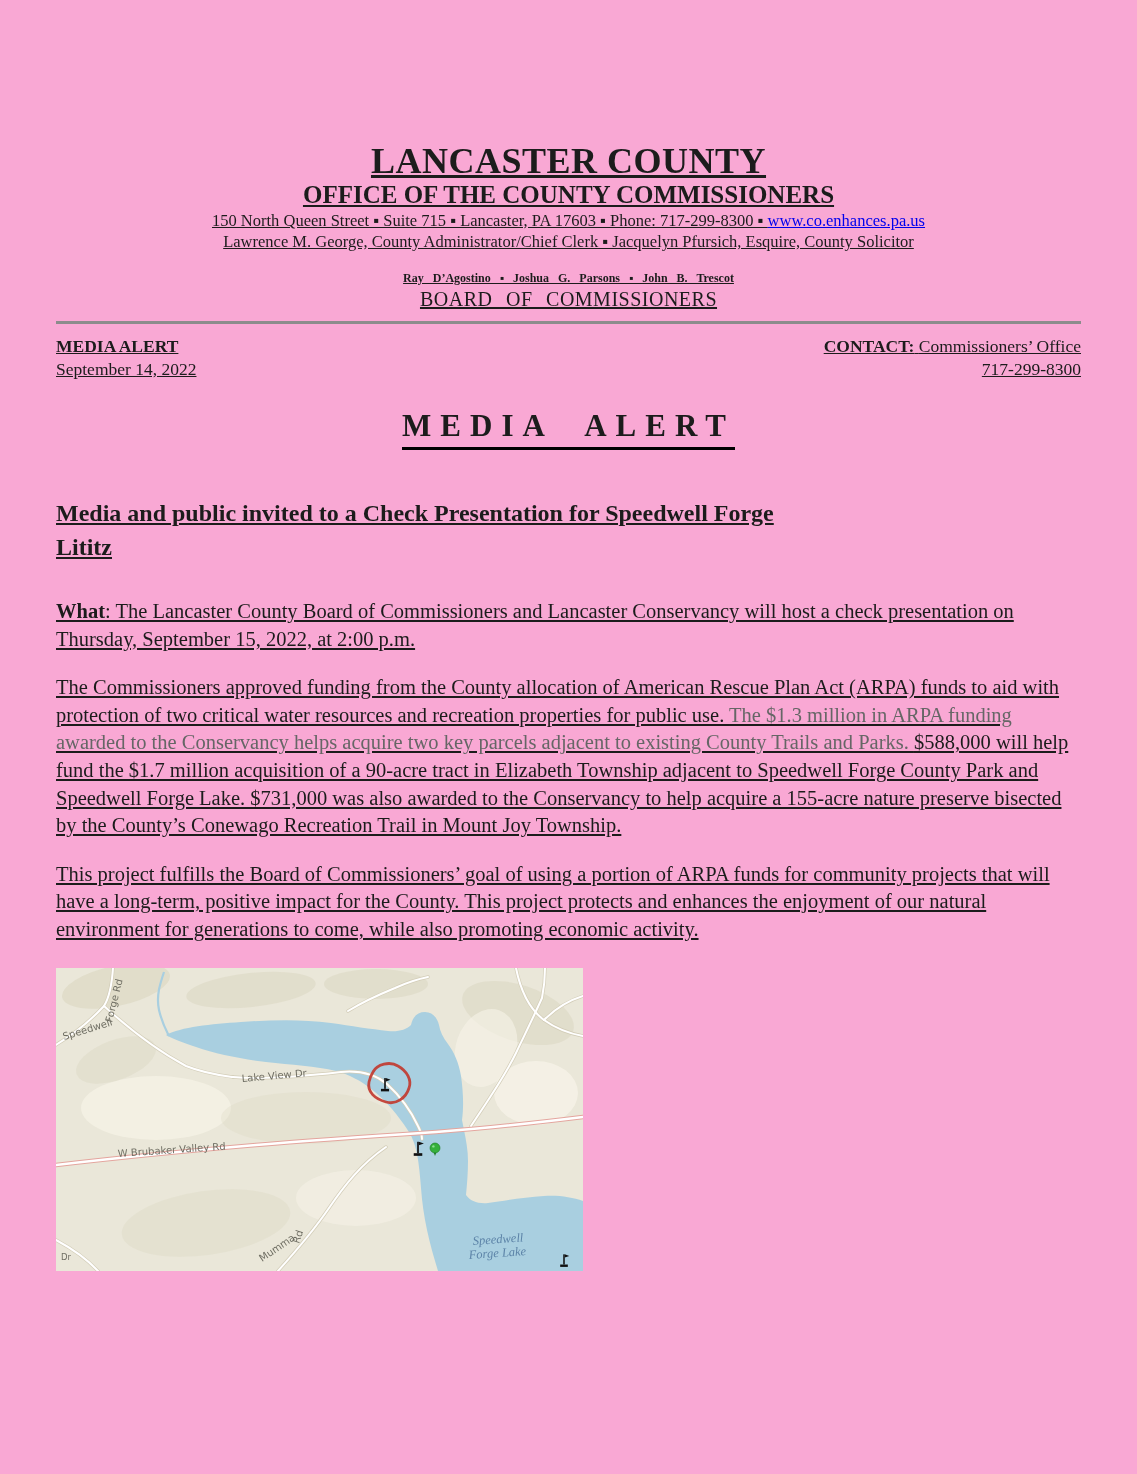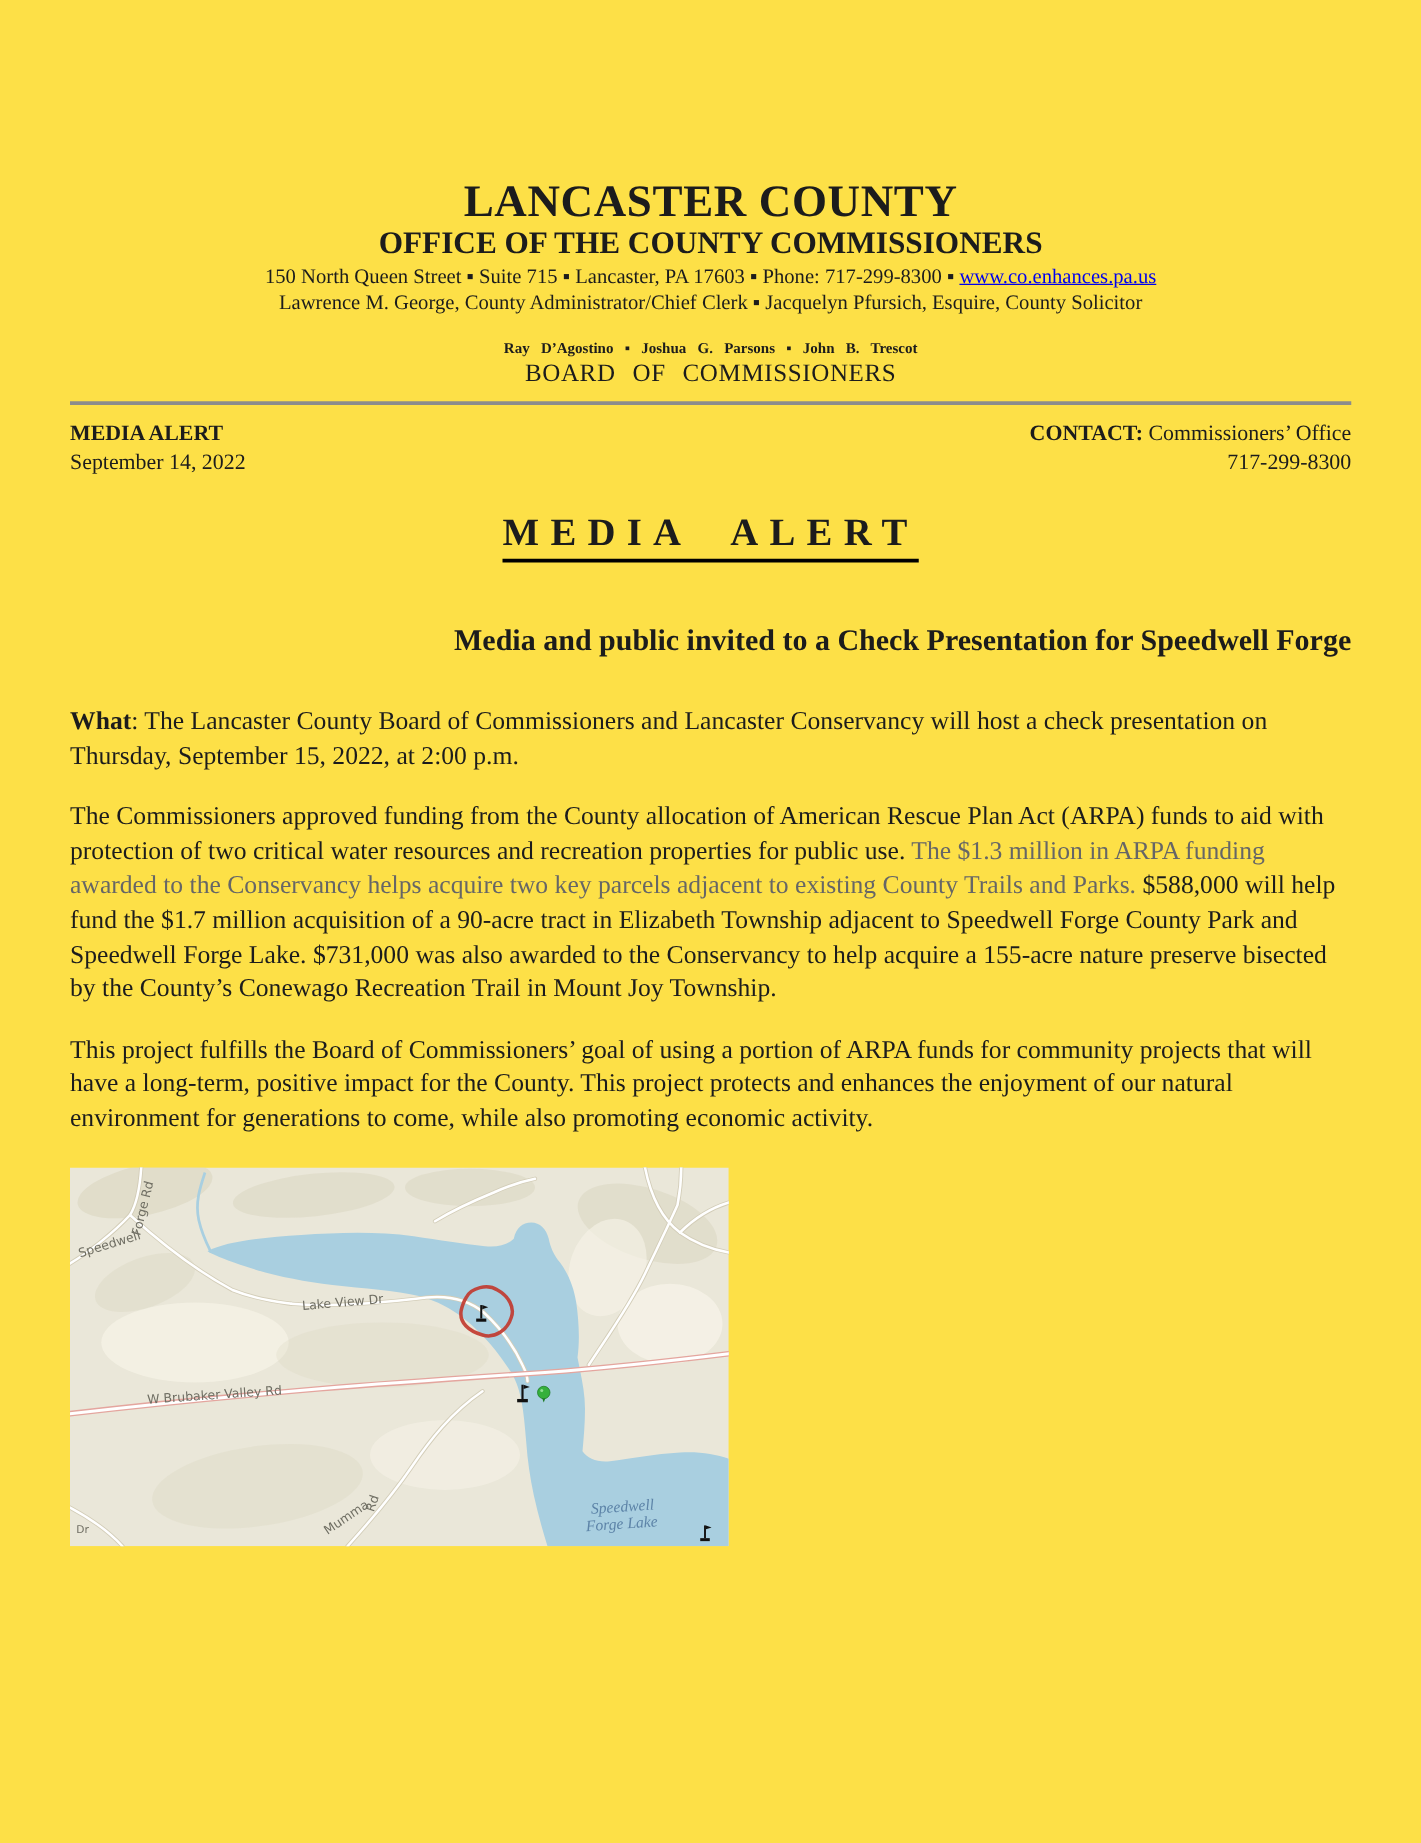--- a/index.html
+++ b/index.html
@@ -1,18 +1,18 @@
 <!DOCTYPE html>
 <html><head>
 <meta charset="utf-8">
 <style>
   html,body{margin:0;padding:0;background:#ffffff;}
   .page{
-    position:relative;width:1137px;height:1474px;background:#fde047;
-    font-family:"Liberation Serif", serif;color:#1c1c1c;overflow:hidden;
+    position:relative;width:1137px;height:1474px;background:#f9a8d4;
+    font-family:"Liberation Serif", serif;color:#1c1c1c;overflow:hidden;text-decoration:underline;
   }
   .inner{padding:0 56px;}
   
   .letterhead{padding-top:140px;text-align:center;}
   .org{font-size:36px;font-weight:bold;letter-spacing:.5px;line-height:42px;}
   .office{font-size:25px;font-weight:bold;line-height:26px;}
   .addr{font-size:16.5px;line-height:21px;margin-top:2px;}
   .addr a{color:#0000ee;text-decoration:underline;cursor:pointer;}
   .staff{font-size:16.5px;line-height:21px;}
   .commissioners{font-size:12px;font-weight:bold;line-height:22px;margin-top:15px;word-spacing:6px;}
@@ -22,21 +22,21 @@
   .meta{display:flex;justify-content:space-between;font-size:17.5px;line-height:23px;margin-top:11px;}
   .meta .bold{font-weight:bold;}
   .meta-right{text-align:right;}
   
   .title-wrap{text-align:center;margin-top:27px;}
   .doc-title{
     display:inline-block;font-size:31px;font-weight:bold;letter-spacing:9px;word-spacing:17px;
     border-bottom:3px solid #000;padding-bottom:3px;
   }
   
-  .subtitle{ text-align:right;font-size:24px;font-weight:bold;line-height:34px;margin-top:46px;}
+  .subtitle{ text-align:left;font-size:24px;font-weight:bold;line-height:34px;margin-top:46px;}
   
   .body-p{font-size:20.5px;line-height:27.6px;margin:0;}
   .p-what{margin-top:34px;}
   .p-gap{margin-top:21px;}
   .gray{color:#666666;}
   .pre{white-space:pre-wrap;}
   b{font-weight:bold;}
   
   .map-wrap{margin-top:24px;width:527px;height:303px;line-height:0;}
   .map-wrap svg{display:block;}
@@ -72,20 +72,21 @@
         <div>717-299-8300</div>
       </div>
     </div>
 
     <div class="title-wrap">
       <span class="doc-title">MEDIA ALERT</span>
     </div>
 
     <div class="subtitle">
       <div>Media and public invited to a Check Presentation for Speedwell Forge</div>
+      <div>Lititz</div>
     </div>
 
     <p class="body-p p-what"><b>What</b><span>: The Lancaster County Board of Commissioners and Lancaster Conservancy will host a check presentation on Thursday, September 15, 2022, at 2:00 p.m.</span></p>
 
     <p class="body-p p-gap"><span>The Commissioners approved funding from the County allocation of American Rescue Plan Act (ARPA) funds to aid with protection of two critical water resources and recreation properties for public use. </span><span class="gray">The $1.3 million in ARPA funding awarded to the Conservancy helps acquire two key parcels adjacent to existing County Trails and Parks. </span><span>$588,000 will help fund the $1.7 million acquisition of a 90-acre tract in Elizabeth Township adjacent to Speedwell Forge County Park and Speedwell Forge Lake. $731,000 was also awarded to the Conservancy to help acquire a 155-acre nature preserve bisected by the County’s Conewago Recreation Trail in Mount Joy Township.</span></p>
 
     <p class="body-p p-gap">This project fulfills the Board of Commissioners’ goal of using a portion of ARPA funds for community projects that will have a long-term, positive impact for the County. This project protects and enhances the enjoyment of our natural environment for generations to come, while also promoting economic activity.</p>
 
 
 

